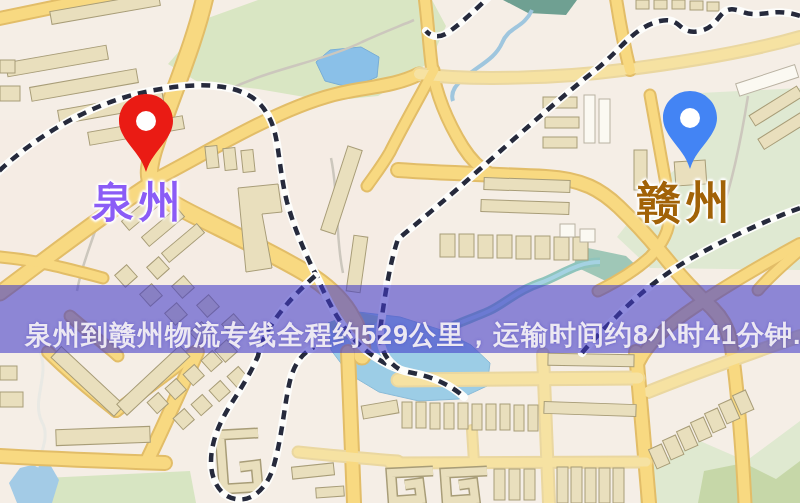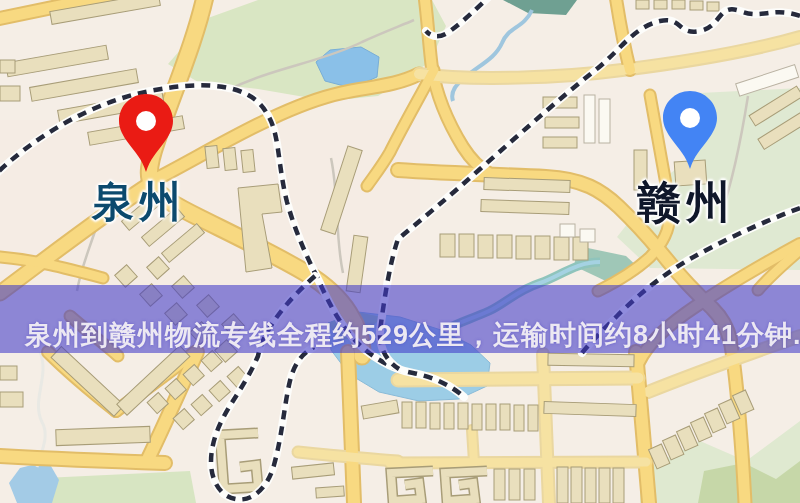--- a/index.html
+++ b/index.html
@@ -297,21 +297,21 @@
   </g>
 
   <g transform="translate(146,172)">
     <use href="#pin" style="fill: rgb(234, 27, 20);"></use>
   </g>
   <g transform="translate(690,169)">
     <use href="#pin" style="fill: rgb(67, 132, 244);"></use>
   </g>
 </svg>
 
-<div class="city-label" id="label-quanzhou" style="color: #0c4a6e;">泉州</div>
-
-<div class="city-label" id="label-ganzhou" style="color: #0f172a; text-align: right;">赣州</div>
+<div class="city-label" id="label-quanzhou" style="color: #8b5cf6;">泉州</div>
+
+<div class="city-label" id="label-ganzhou" style="color: #a16207; text-align: right;">赣州</div>
 
 <div class="banner" style="background-color: rgba(66, 58, 200, 0.58);">
   <span style="color: rgb(236, 232, 242);">泉州到赣州物流专线全程约529公里，运输时间约8小时41分钟.</span>
 </div>
 
 </div>
 
 </body></html>

